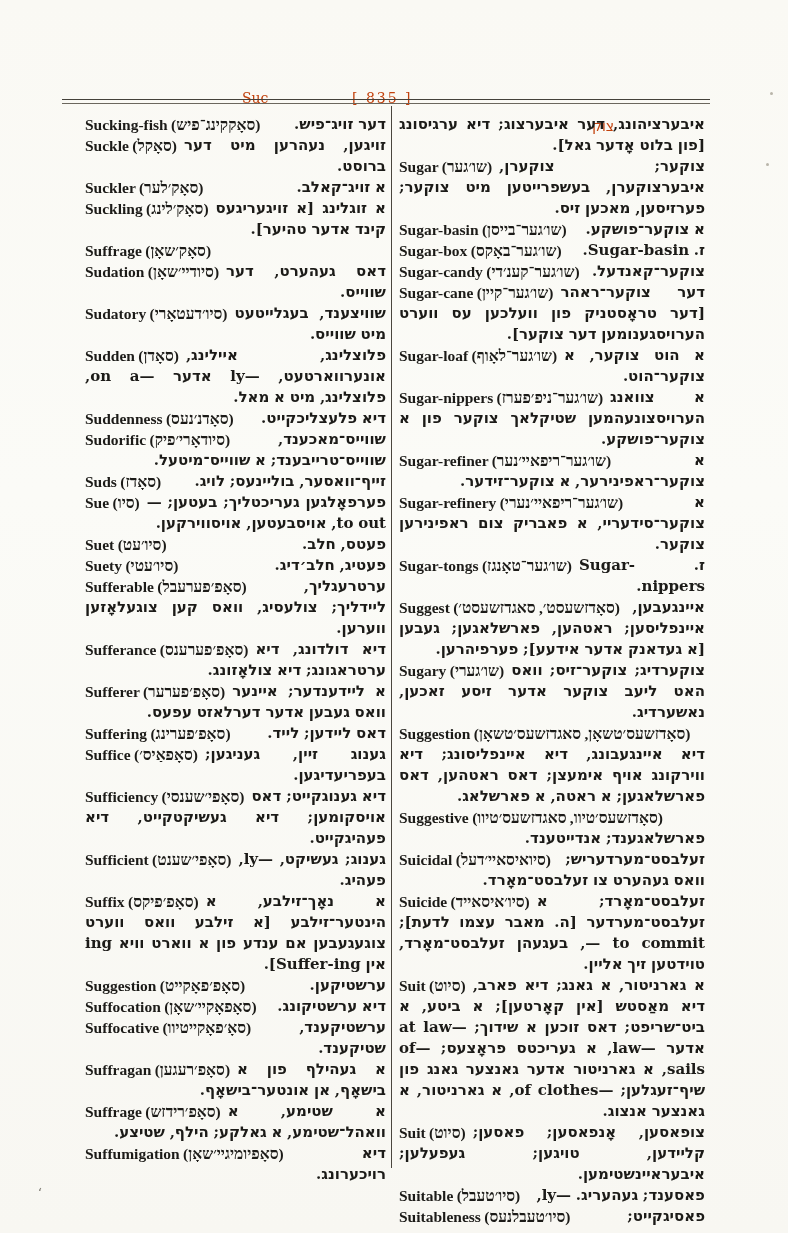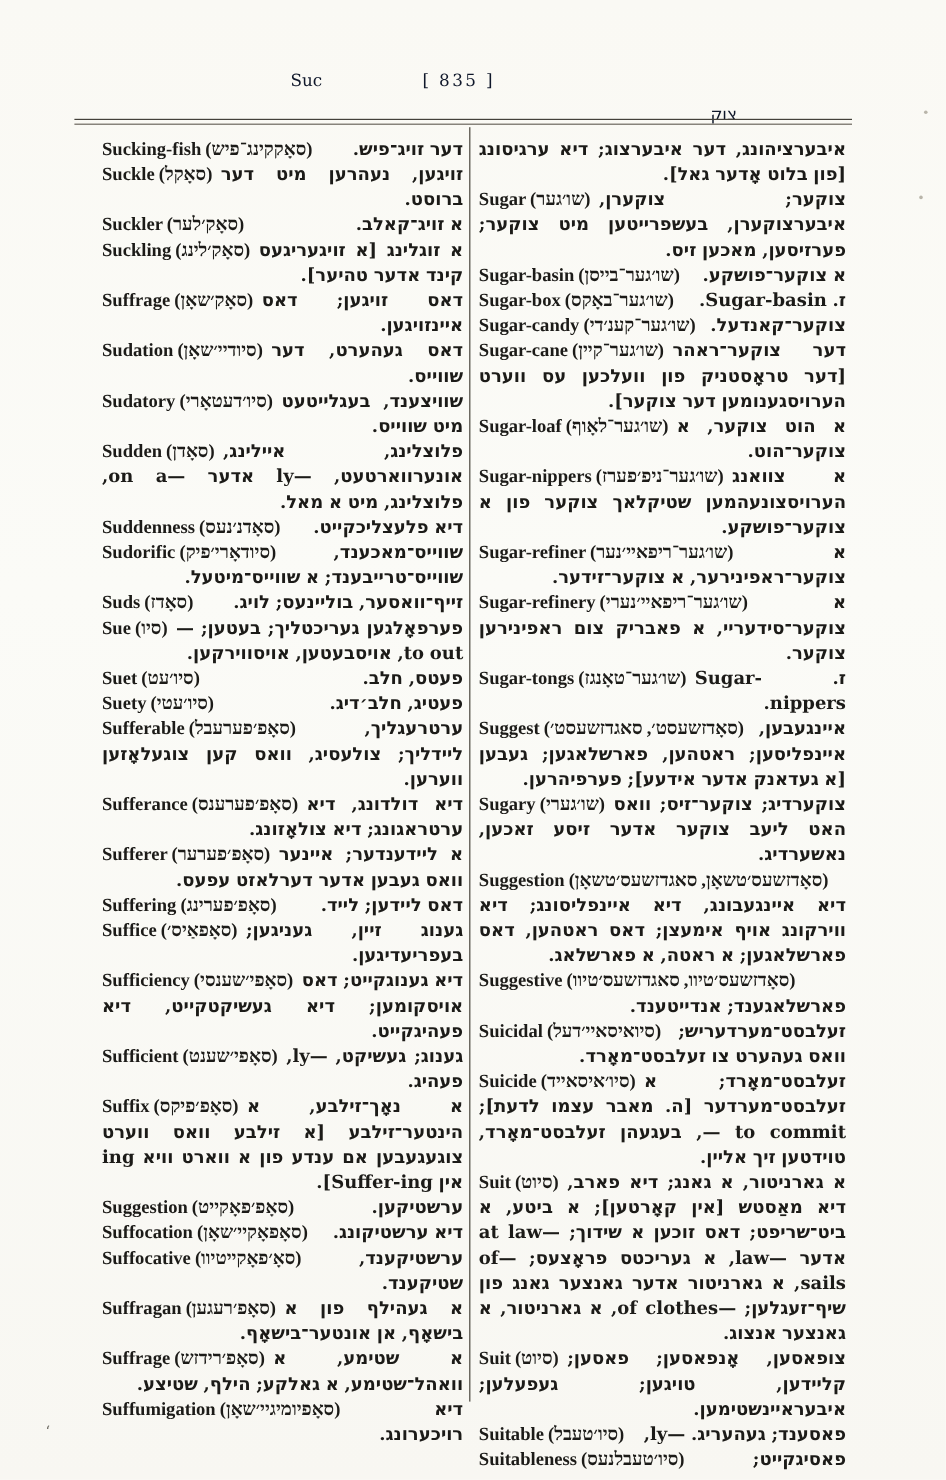--- a/index.html
+++ b/index.html
@@ -5,21 +5,21 @@
   html,body{margin:0;padding:0;}
   body{
     width:788px;height:1233px;position:relative;overflow:hidden;
     background:#fbfaf6;
     background-image:linear-gradient(180deg,#faf9f4 0%,#fbfbf7 40%,#f8f7f2 100%);
     font-family:"DejaVu Serif","DejaVu Sans",serif;
     color:#1c1b18;
   }
   .page{position:absolute;inset:0;}
   
-  .runhead{position:absolute;top:60px;font-size:14px;color:#0f172a;
+  .runhead{position:absolute;top:90px;font-size:14px;color:#c2410c;
     font-family:"DejaVu Serif","DejaVu Sans",serif;}
   .rh-left{left:242px;}
   .rh-center{left:352px;letter-spacing:2px;}
   .rh-right{left:592px;margin-top:28px;}
   .head-rule{position:absolute;top:99px;left:62px;width:648px;height:3px;
     border-top:1.6px solid #44413a;border-bottom:1px solid #6b675e;}
   
   .vrule{position:absolute;left:391px;top:106px;height:1062px;width:1.4px;background:#4a463e;}
   .col{position:absolute;top:114px;font-size:15px;line-height:21px;}
   .col-left{left:85px;width:301px;}
@@ -63,21 +63,20 @@
         <span class="def">א זויג־קאלב.</span>
       </div>
 
       <div class="entry">
         <span class="head" dir="ltr">Suckling (סאָק׳לינג)</span>
         <span class="def">א זוגלינג [א זויגעריגעס קינד אדער טהיער].</span>
       </div>
 
       <div class="entry">
         <span class="head" dir="ltr">Suffrage (סאָק׳שאָן)</span>
-        <span class="def">דאס זויגען; דאס איינזויגען.</span>
       </div>
 
       <div class="entry">
         <span class="head" dir="ltr">Sudation (סיודיי׳שאָן)</span>
         <span class="def">דאס געהערט, דער שווייס.</span>
       </div>
 
       <div class="entry">
         <span class="head" dir="ltr">Sudatory (סיו׳דעטאָרי)</span>
         <span class="def">שוויצענד, בעגלייטעט מיט שווייס.</span>

